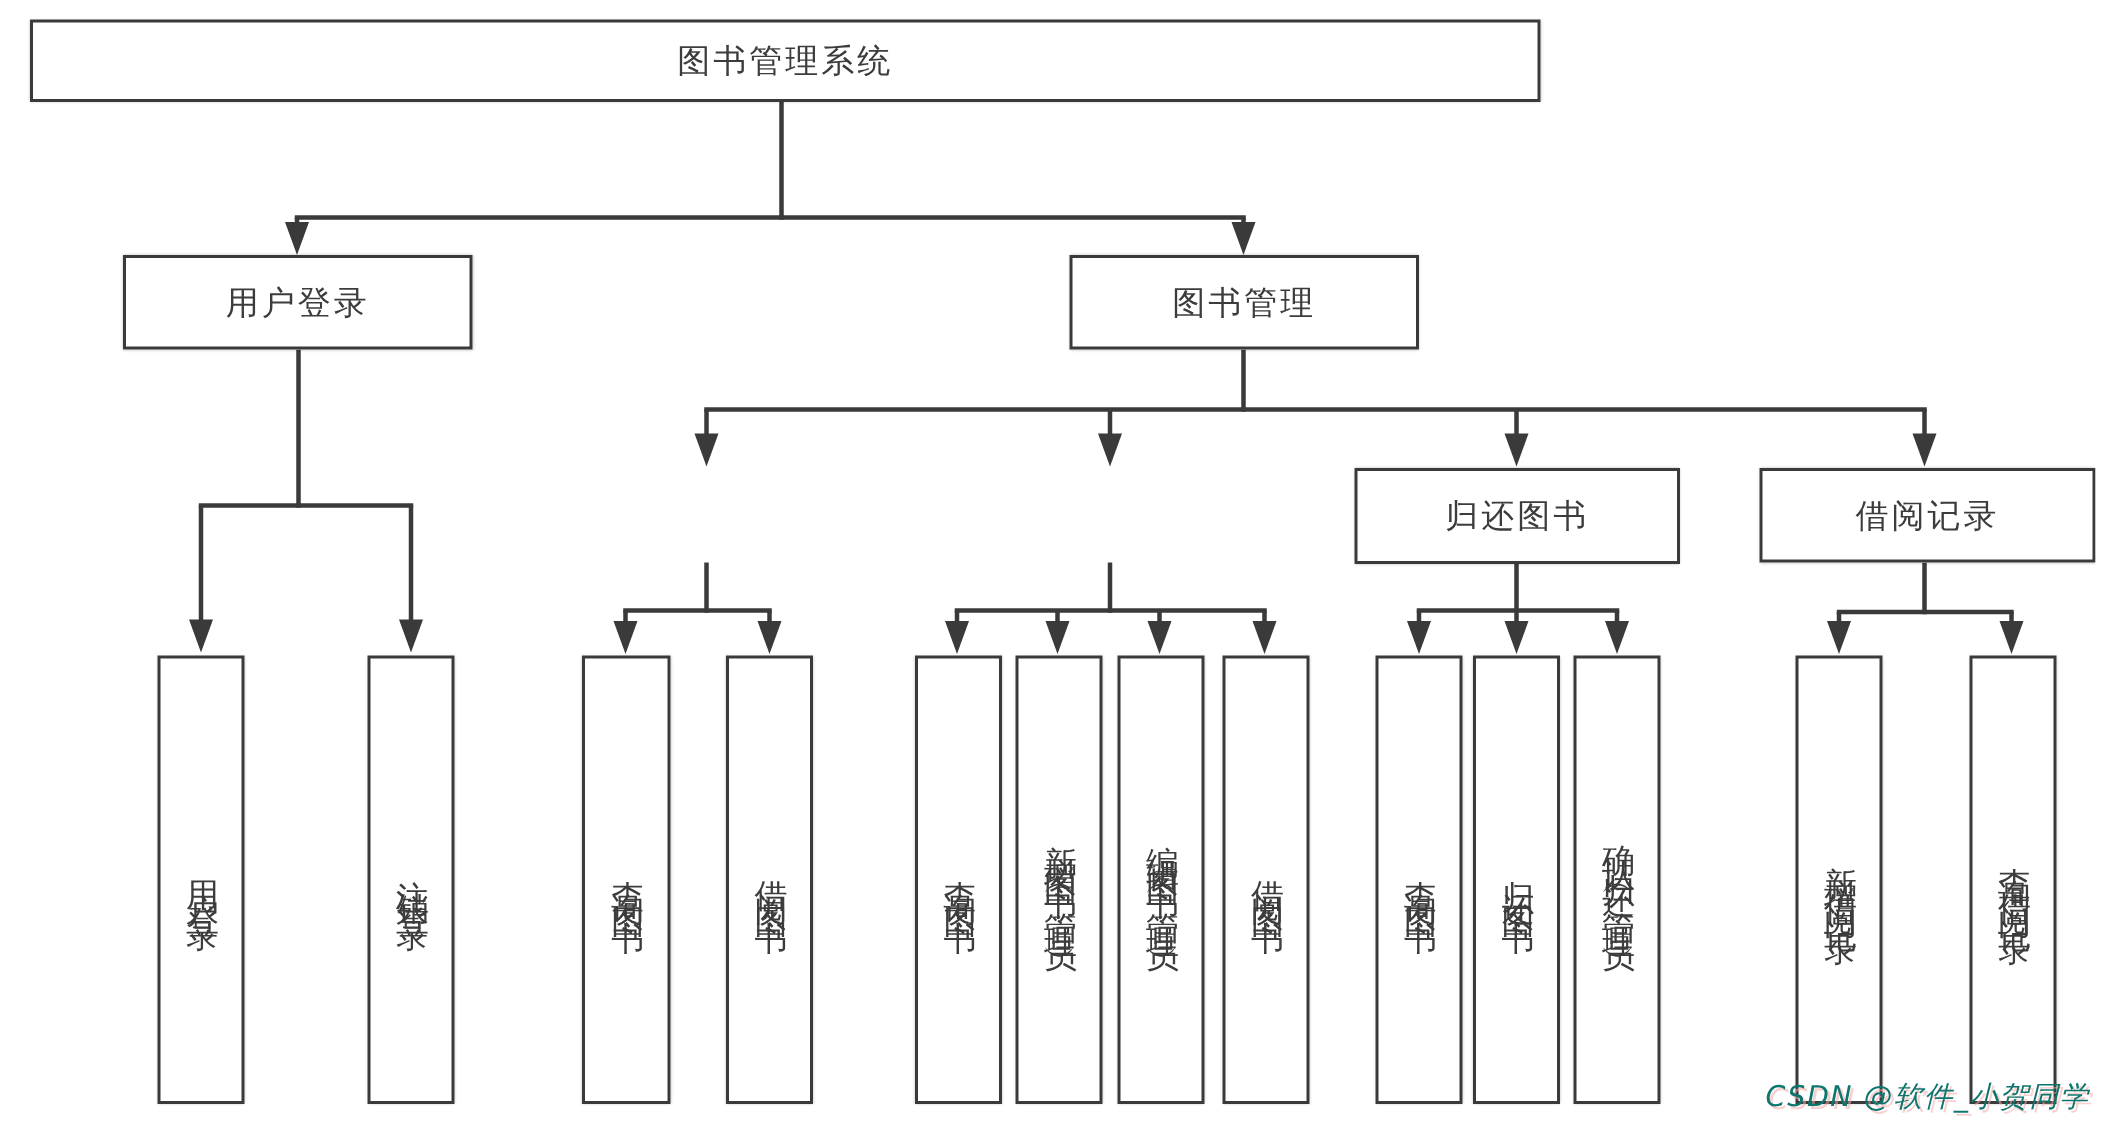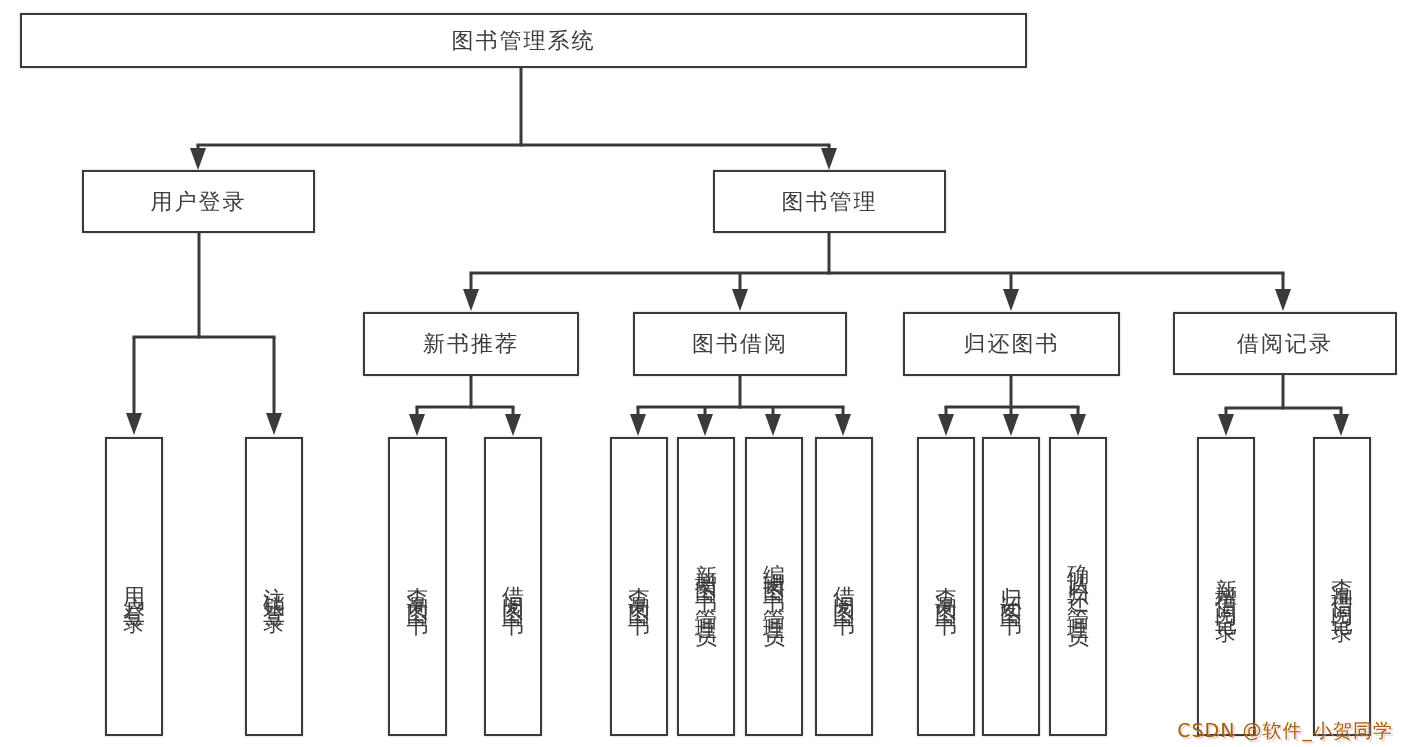--- a/index.html
+++ b/index.html
@@ -66,24 +66,25 @@
   #lf-10 { left: 982px; }
   #lf-11 { left: 1049px; }
   #lf-12 { left: 1197px; }
   #lf-13 { left: 1313px; }
   #watermark {
     position: absolute;
     right: 4px;
     bottom: 3px;
     z-index: 3;
     font-size: 19px;
-    color: #a16207;
+    color: #0f766e;
     letter-spacing: 1px;
     text-shadow: 2px 2px 0 rgba(240,170,170,0.55);
     white-space: nowrap;
+    font-style: italic;
   }
 </style>
 </head>
 <body>
 
 <div id="stage">
 
   <svg id="connectors" viewBox="0 0 1405 747" xmlns="http://www.w3.org/2000/svg">
     <g stroke="#3a3a3a" stroke-width="3" fill="#3a3a3a">
 
@@ -152,26 +153,20 @@
     <span class="hlabel">图书管理系统</span>
   </div>
 
   <div class="box" id="b-login">
     <span class="hlabel">用户登录</span>
   </div>
   <div class="box" id="b-mgmt">
     <span class="hlabel">图书管理</span>
   </div>
 
-  <div class="box" id="l2-recommend">
-    <span class="hlabel">新书推荐</span>
-  </div>
-  <div class="box" id="l2-borrow">
-    <span class="hlabel">图书借阅</span>
-  </div>
   <div class="box" id="l2-current">
     <span class="hlabel">归还图书</span>
   </div>
   <div class="box" id="l2-records">
     <span class="hlabel">借阅记录</span>
   </div>
 
   <div class="box leaf" id="lf-1">
     <span class="vlabel">用户登录</span>
   </div>

